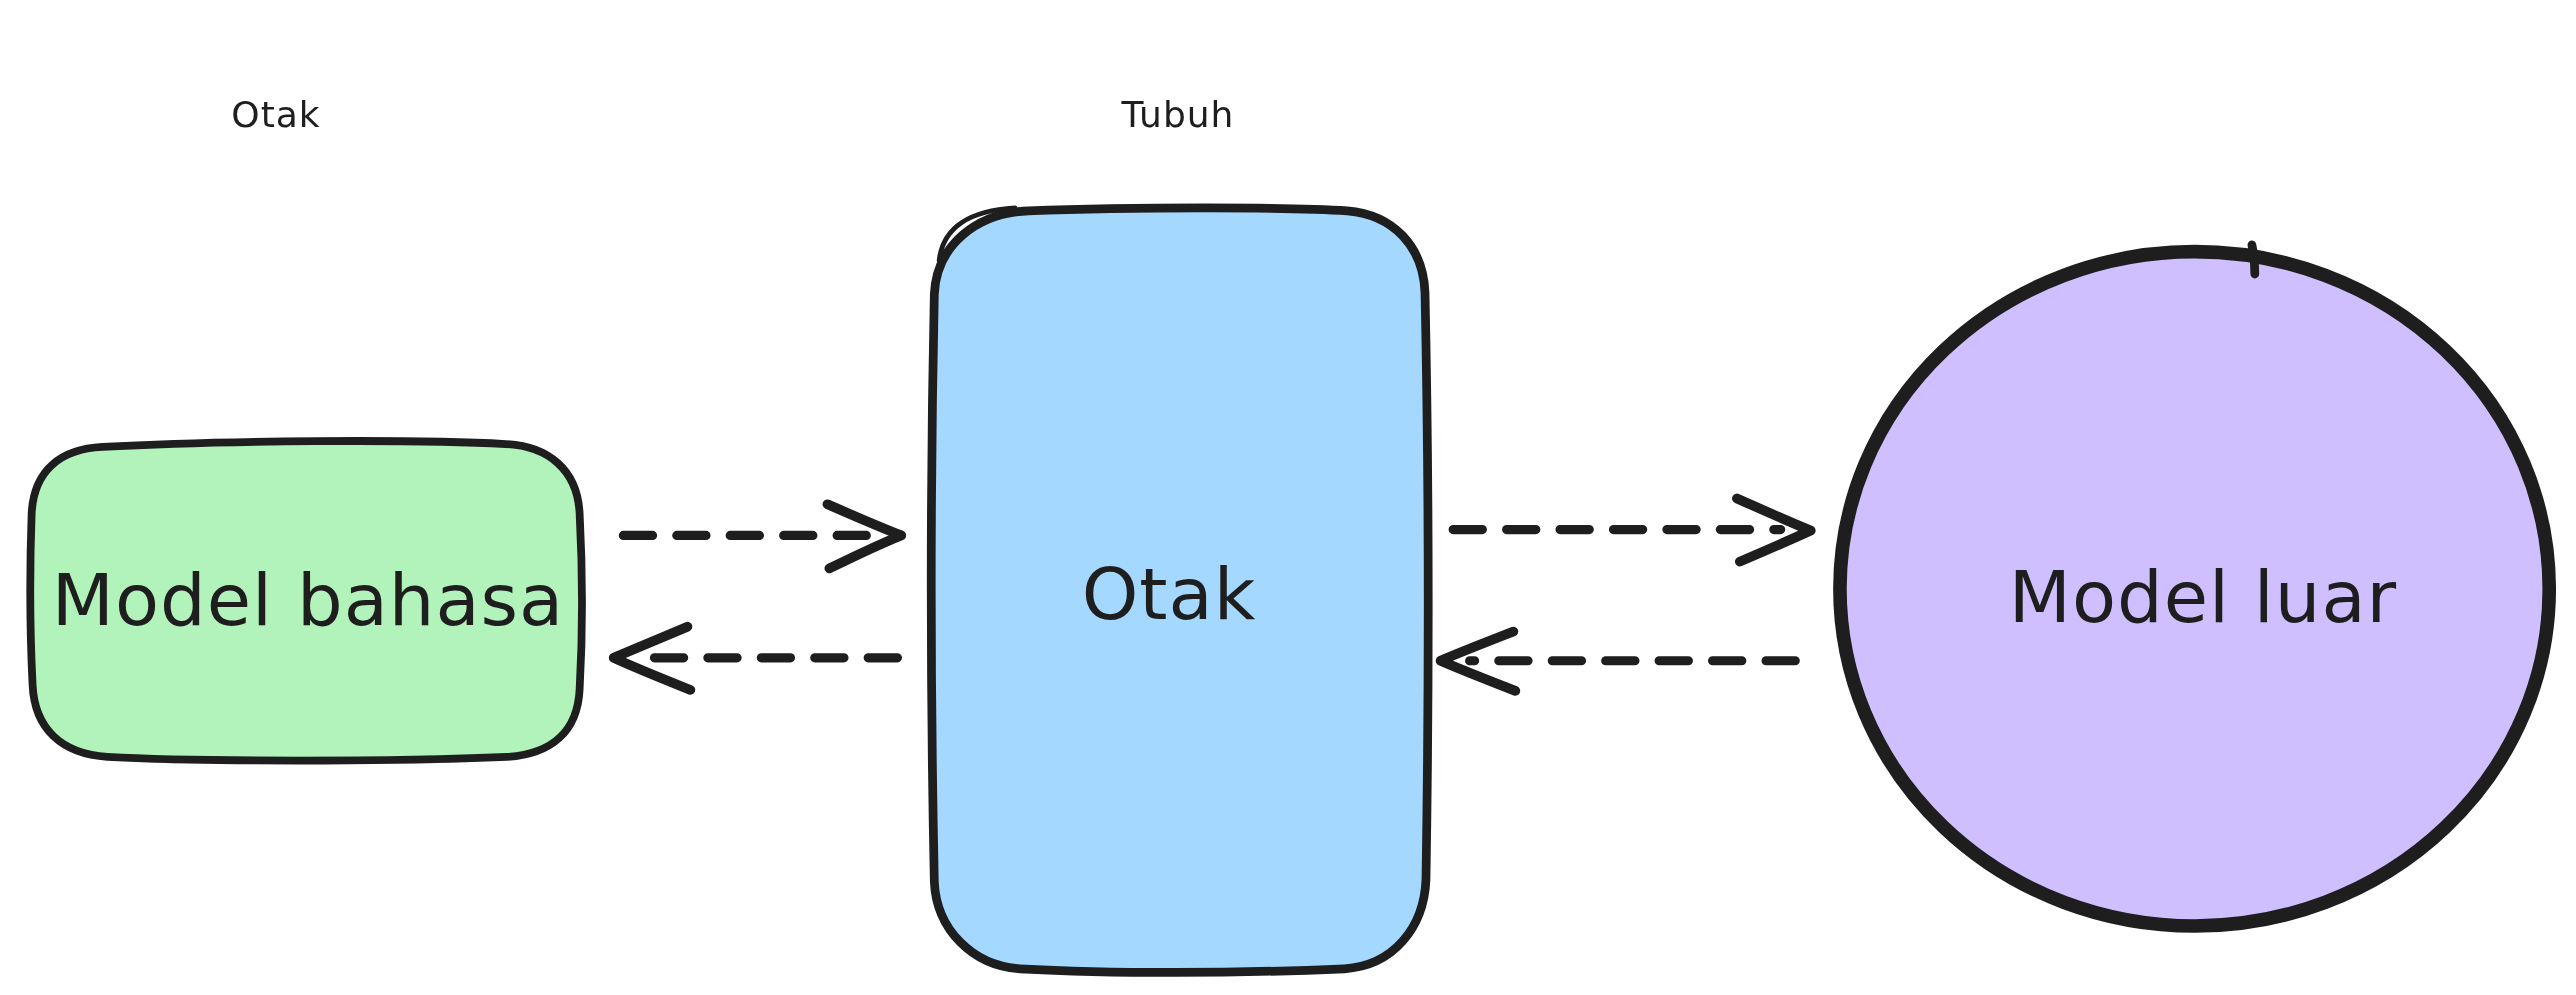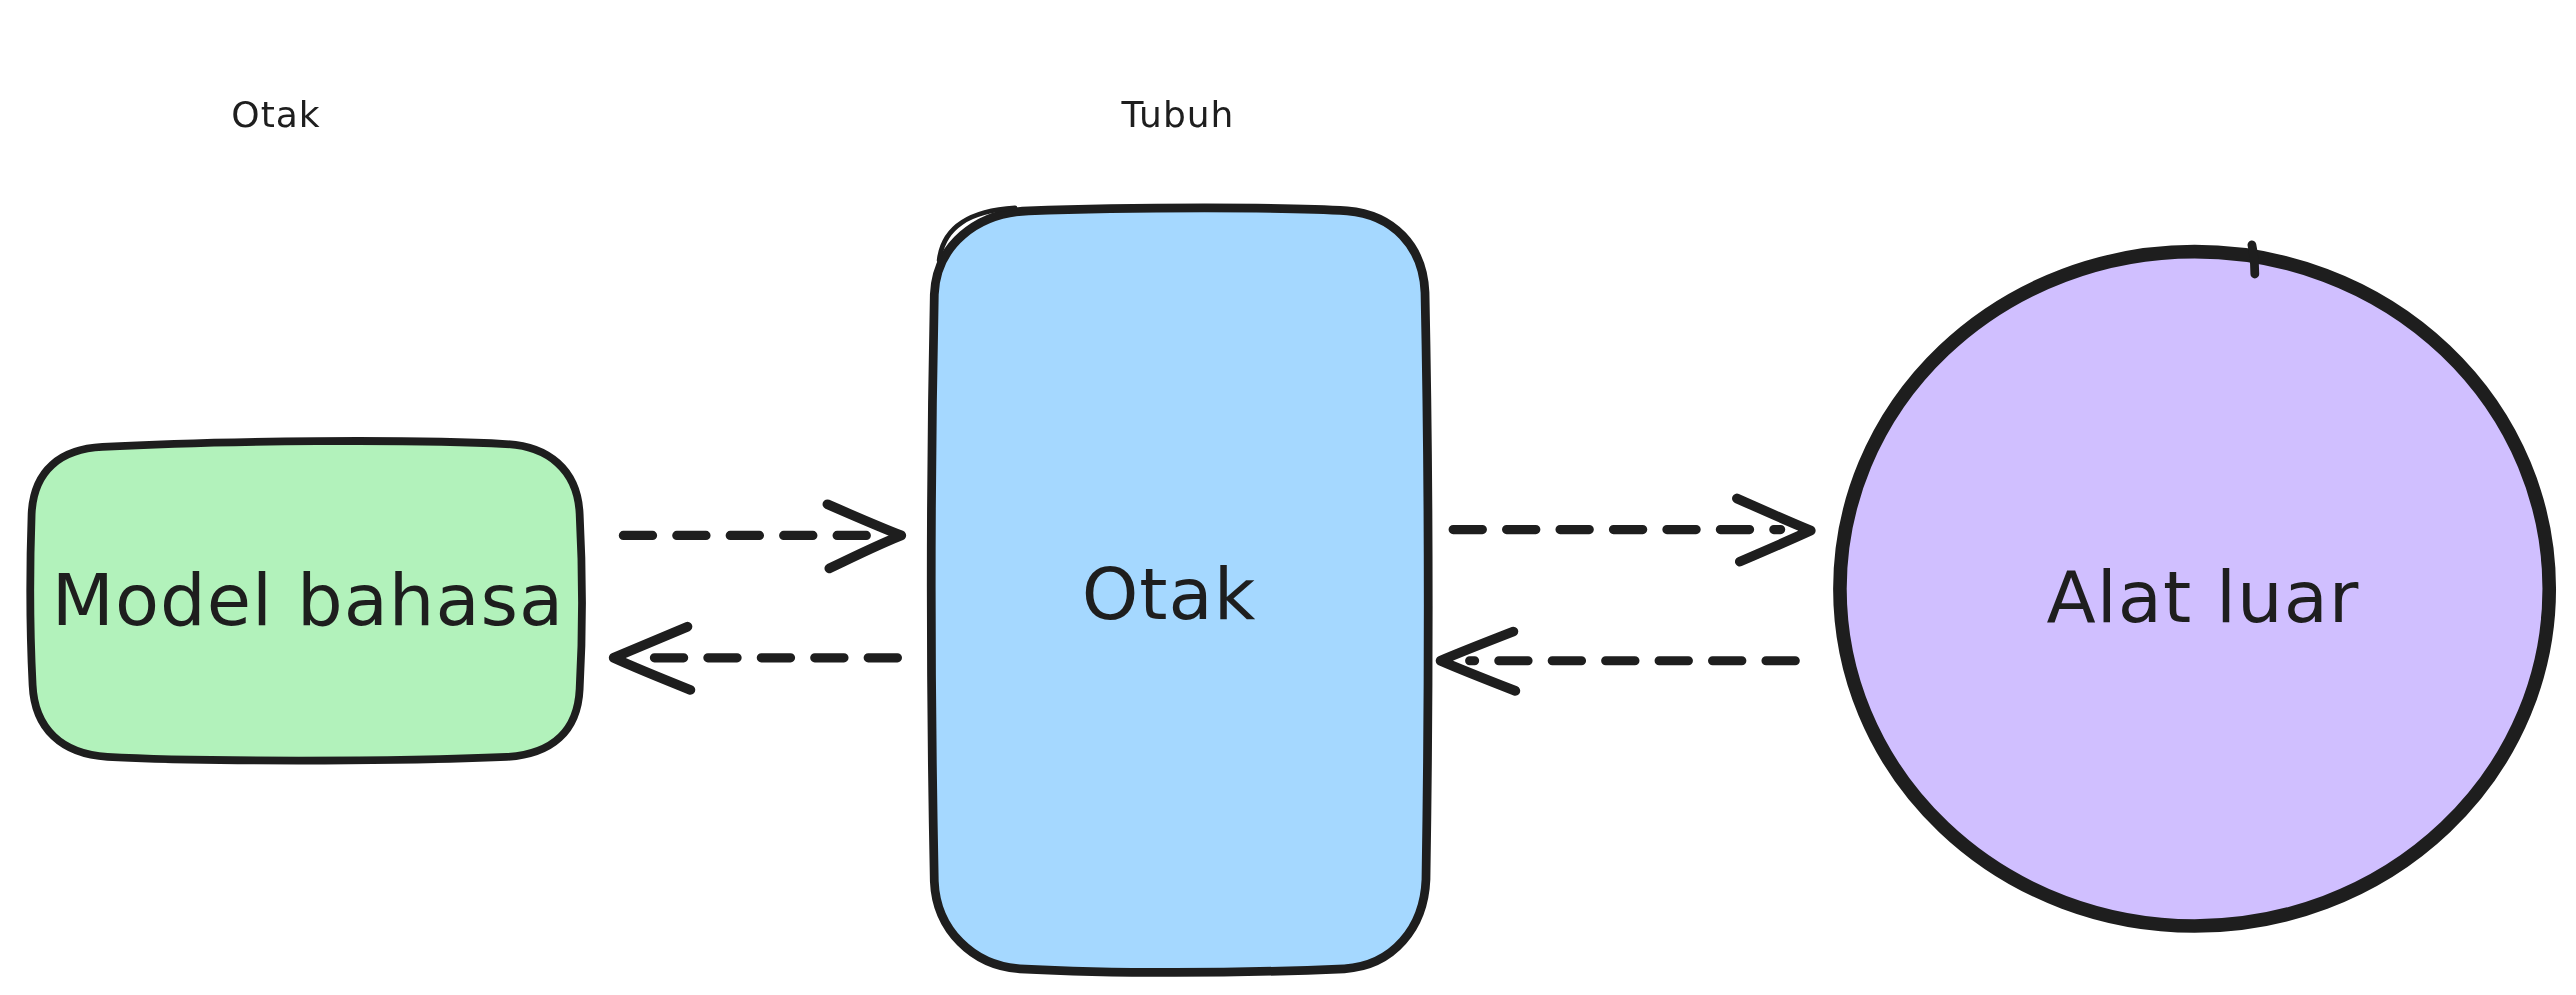--- a/index.html
+++ b/index.html
@@ -79,16 +79,16 @@
   </svg>
 
   <div class="label title-label" style="left:276px; top:114px;">Otak</div>
 
   <div class="label title-label" style="left:1178px; top:114px;">Tubuh</div>
 
   <div class="label node-label" style="left:308px; top:600px;">Model bahasa</div>
 
   <div class="label node-label" style="left:1169px; top:594px;">Otak</div>
 
-  <div class="label node-label" style="left:2203px; top:597px;">Alat luar</div>
+  <div class="label node-label" style="left:2203px; top:597px;">Model luar</div>
 
 </div>
 
 
 </body></html>

